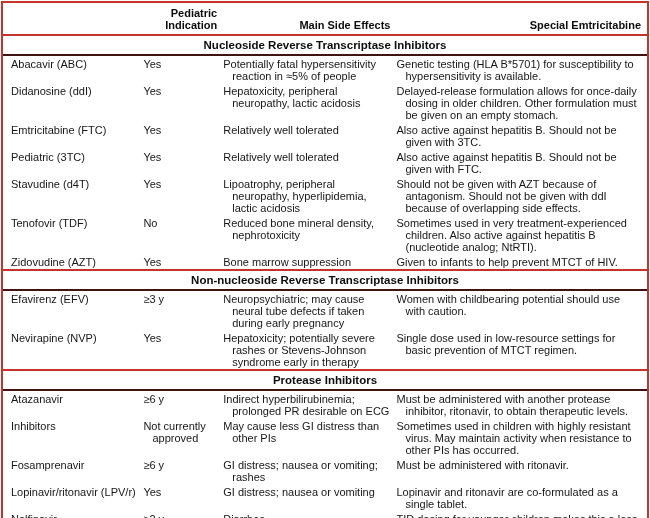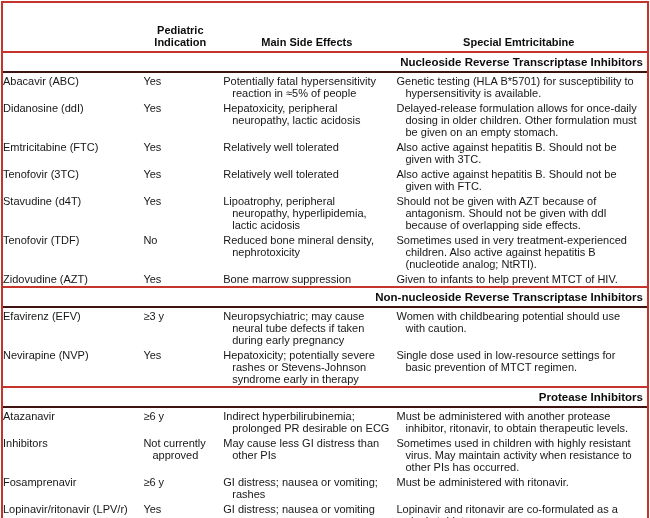--- a/index.html
+++ b/index.html
@@ -22,44 +22,44 @@
     table-layout: fixed;
     font-size: 11px;
     line-height: 12px;
   }
   col.c1 { width: 21.8%; }
   col.c2 { width: 12.4%; }
   col.c3 { width: 26.9%; }
   col.c4 { width: 38.9%; }
 
   th {
-    text-align: center;
+    text-align: right;
     vertical-align: bottom;
     font-weight: bold;
     font-size: 11px;
     color: #0d0d0d;
-    padding: 21px 6px 3px 0;
+    padding: 4px 6px 3px 0;
     border-bottom: 2px solid #c5342b;
   }
   th.first { padding-left: 8px; }
 
   td {
     vertical-align: top;
     padding: 1.5px 6px 1.5px 0;
   }
-  td.c1 { padding-left: 0; }
+  td.c1 { padding-left: 8px; }
 
   
   td.hang {
     padding-left: 9px;
     text-indent: -9px;
   }
 
   tr.section td {
-    text-align: right;
+    text-align: center;
     font-weight: bold;
     font-size: 11.5px;
     color: #0d0d0d;
     padding: 3px 4px 3px 4px;
     text-indent: 0;
     border-top: 2px solid #c5342b;
     border-bottom: 2px solid #3f1410;
   }
 </style>
 </head>
@@ -99,21 +99,21 @@
           <td class="hang">Hepatoxicity, peripheral neuropathy, lactic acidosis</td>
           <td class="hang">Delayed-release formulation allows for once-daily dosing in older children. Other formulation must be given on an empty stomach.</td>
         </tr>
         <tr>
           <td class="c1">Emtricitabine (FTC)</td>
           <td class="hang">Yes</td>
           <td class="hang">Relatively well tolerated</td>
           <td class="hang">Also active against hepatitis B. Should not be given with 3TC.</td>
         </tr>
         <tr>
-          <td class="c1">Tenofovir (3TC)</td>
+          <td class="c1">Pediatric (3TC)</td>
           <td class="hang">Yes</td>
           <td class="hang">Relatively well tolerated</td>
           <td class="hang">Also active against hepatitis B. Should not be given with FTC.</td>
         </tr>
         <tr>
           <td class="c1">Stavudine (d4T)</td>
           <td class="hang">Yes</td>
           <td class="hang">Lipoatrophy, peripheral neuropathy, hyperlipidemia, lactic acidosis</td>
           <td class="hang">Should not be given with AZT because of antagonism. Should not be given with ddI because of overlapping side effects.</td>
         </tr>

